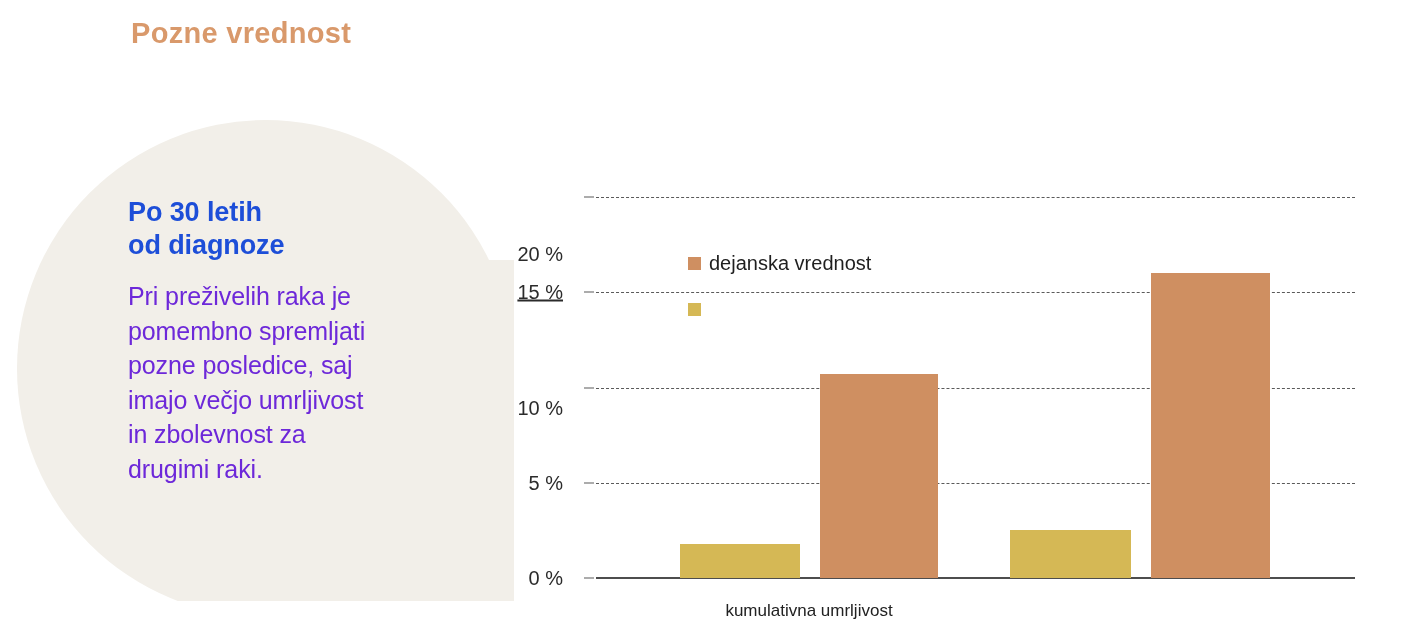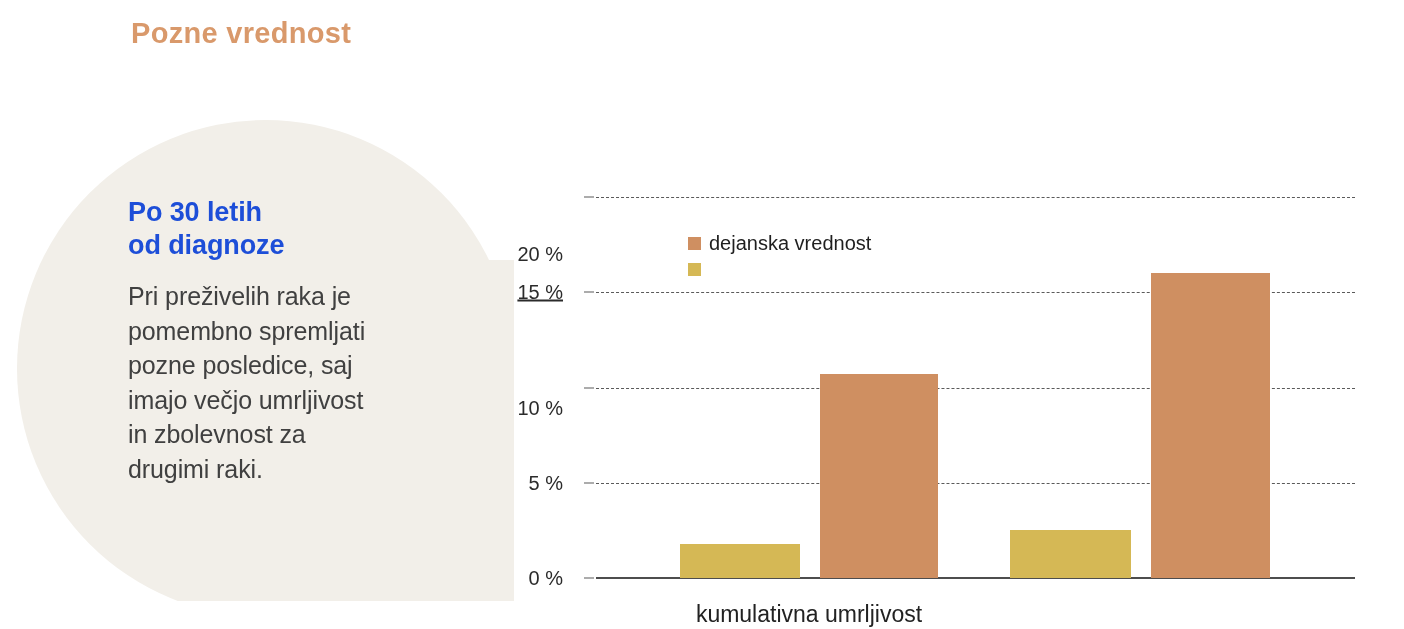--- a/index.html
+++ b/index.html
@@ -70,21 +70,21 @@
     font-weight: bold;
     line-height: 1.23;
     color: #1d4ed8;
     letter-spacing: -0.1px;
     white-space: pre-line;
   }
   #callout-body {
     margin-top: 17px;
     font-size: 25px;
     line-height: 1.38;
-    color: #404040;
+    color: #6d28d9;
     letter-spacing: -0.1px;
     white-space: pre-line;
   }
 
   
   #chart {
     position: absolute;
     left: 528px;
     top: 180px;
     width: 850px;
@@ -135,37 +135,38 @@
   .bar {
     position: absolute;
     bottom: 0;
   }
   .bar.actual   { background: #CF8F61; }
   .bar.expected { background: #D5B855; }
 
   .cat-label {
     position: absolute;
     top: 404px;
-    font-size: 23px;
+    font-size: 17px;
     color: #222222;
     text-align: center;
     white-space: nowrap;
     transform: translateX(-50%);
   }
 
   
   #legend {
     position: absolute;
     left: 160px;
     top: 50px;
   }
   .legend-row {
     display: flex;
     align-items: center;
     height: 26px;
+    margin-top: 20px;
   }
   .legend-swatch {
     width: 13px;
     height: 13px;
     margin-right: 8px;
     flex: 0 0 auto;
   }
   .legend-label {
     font-size: 20px;
     color: #1f1f1f;

